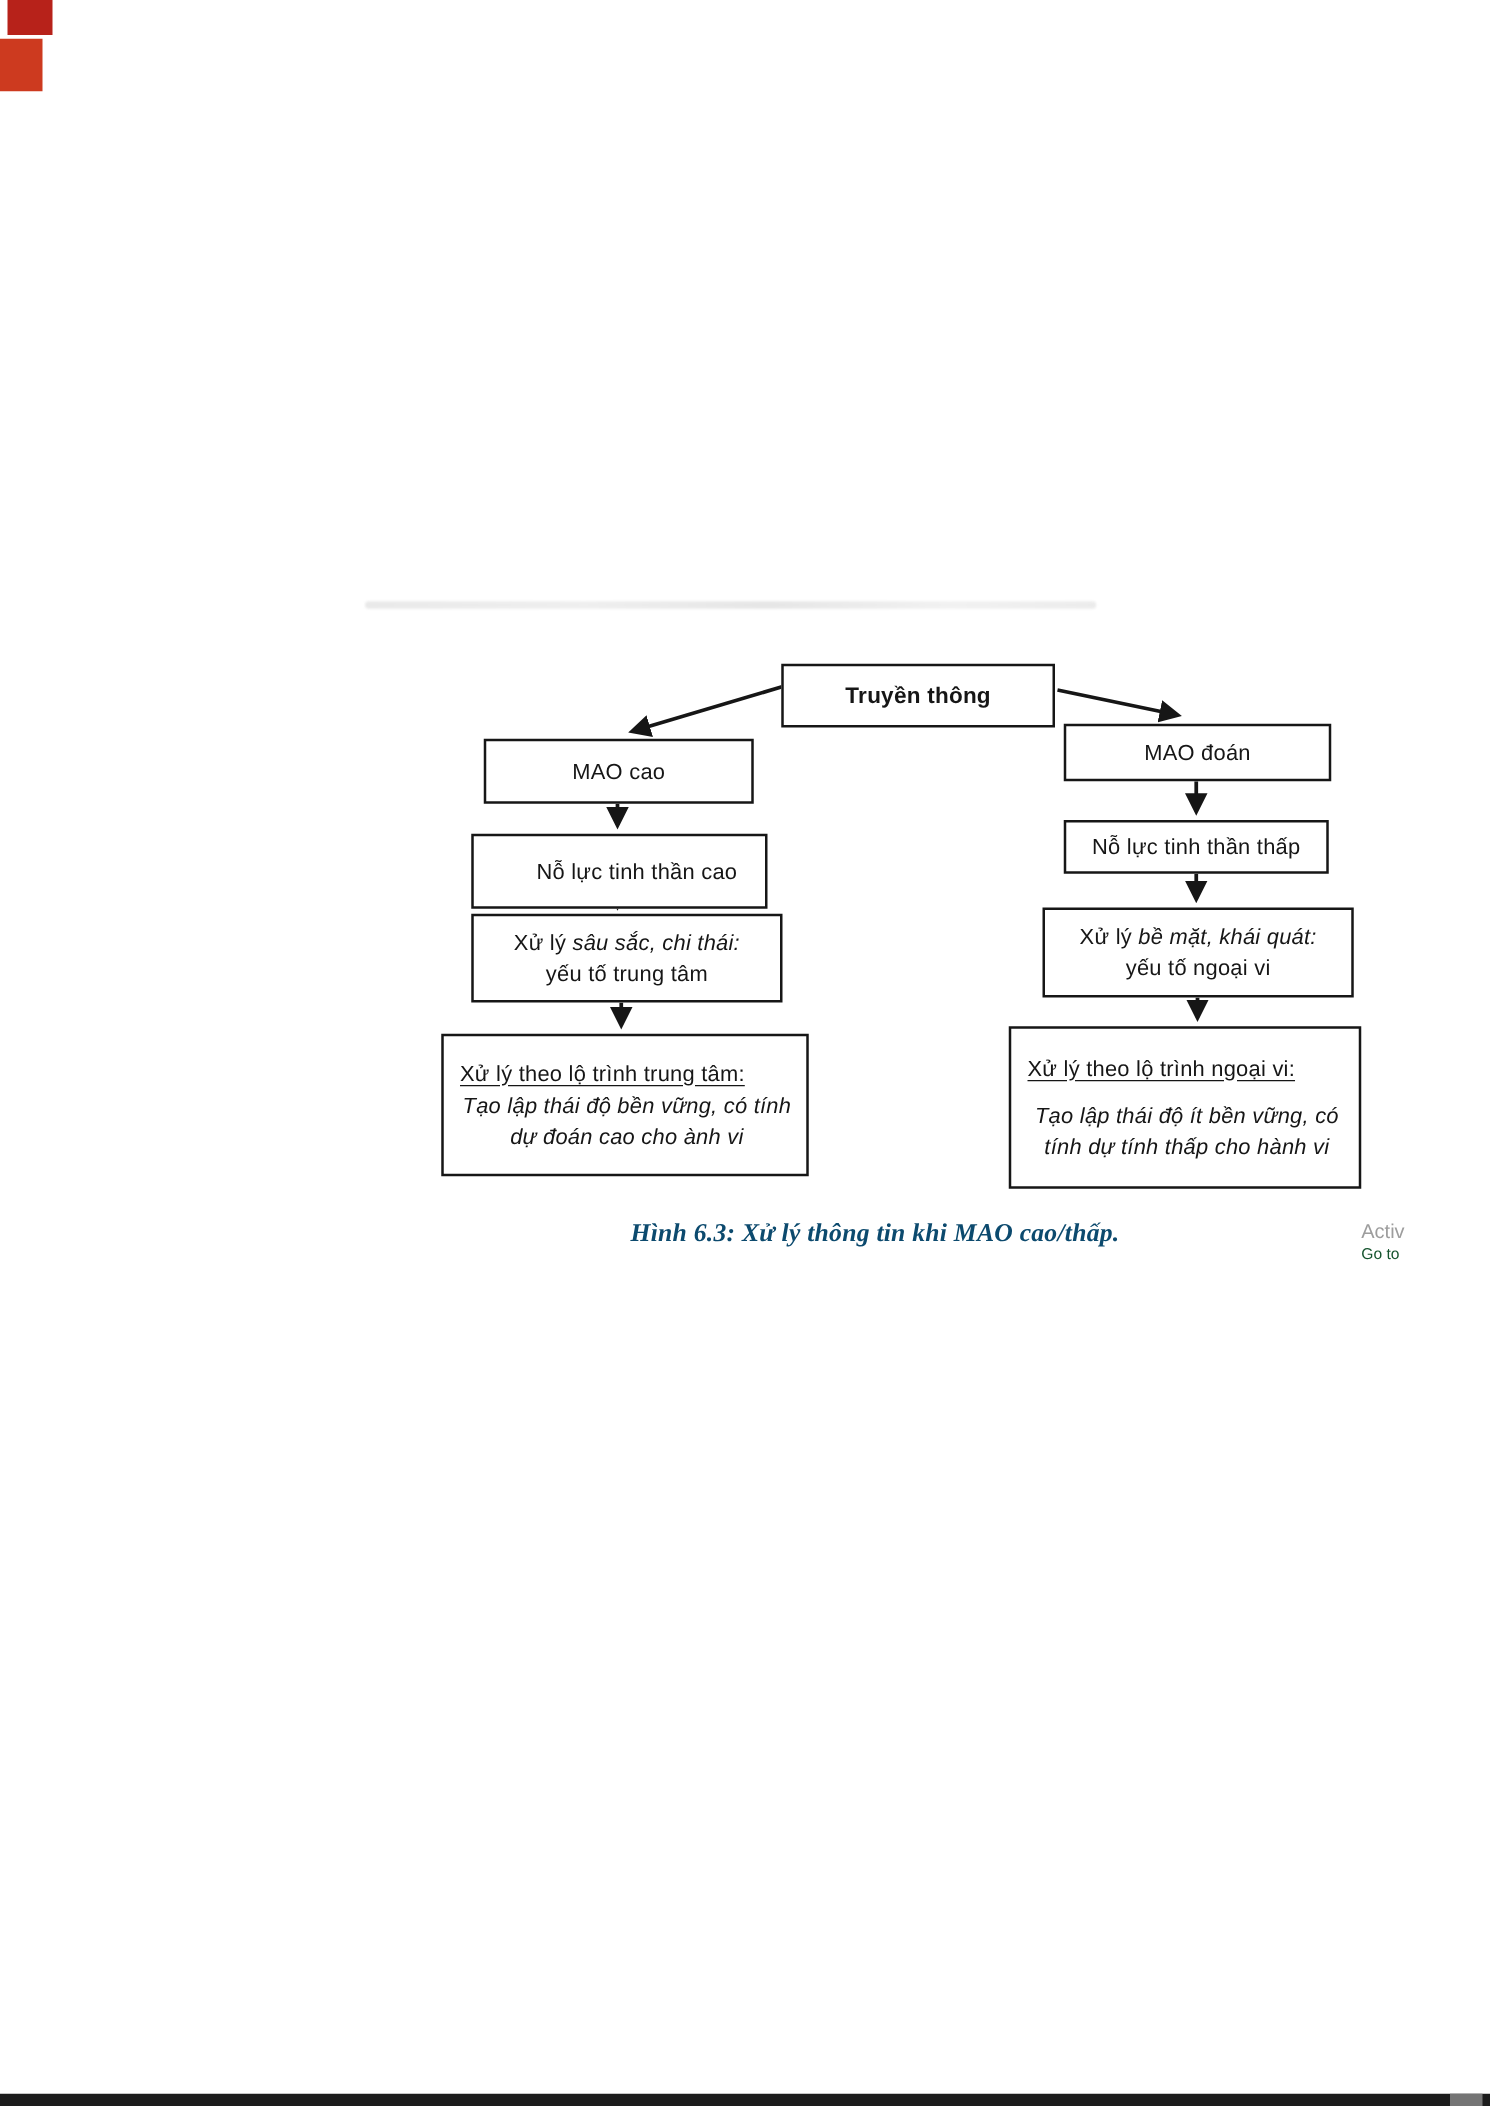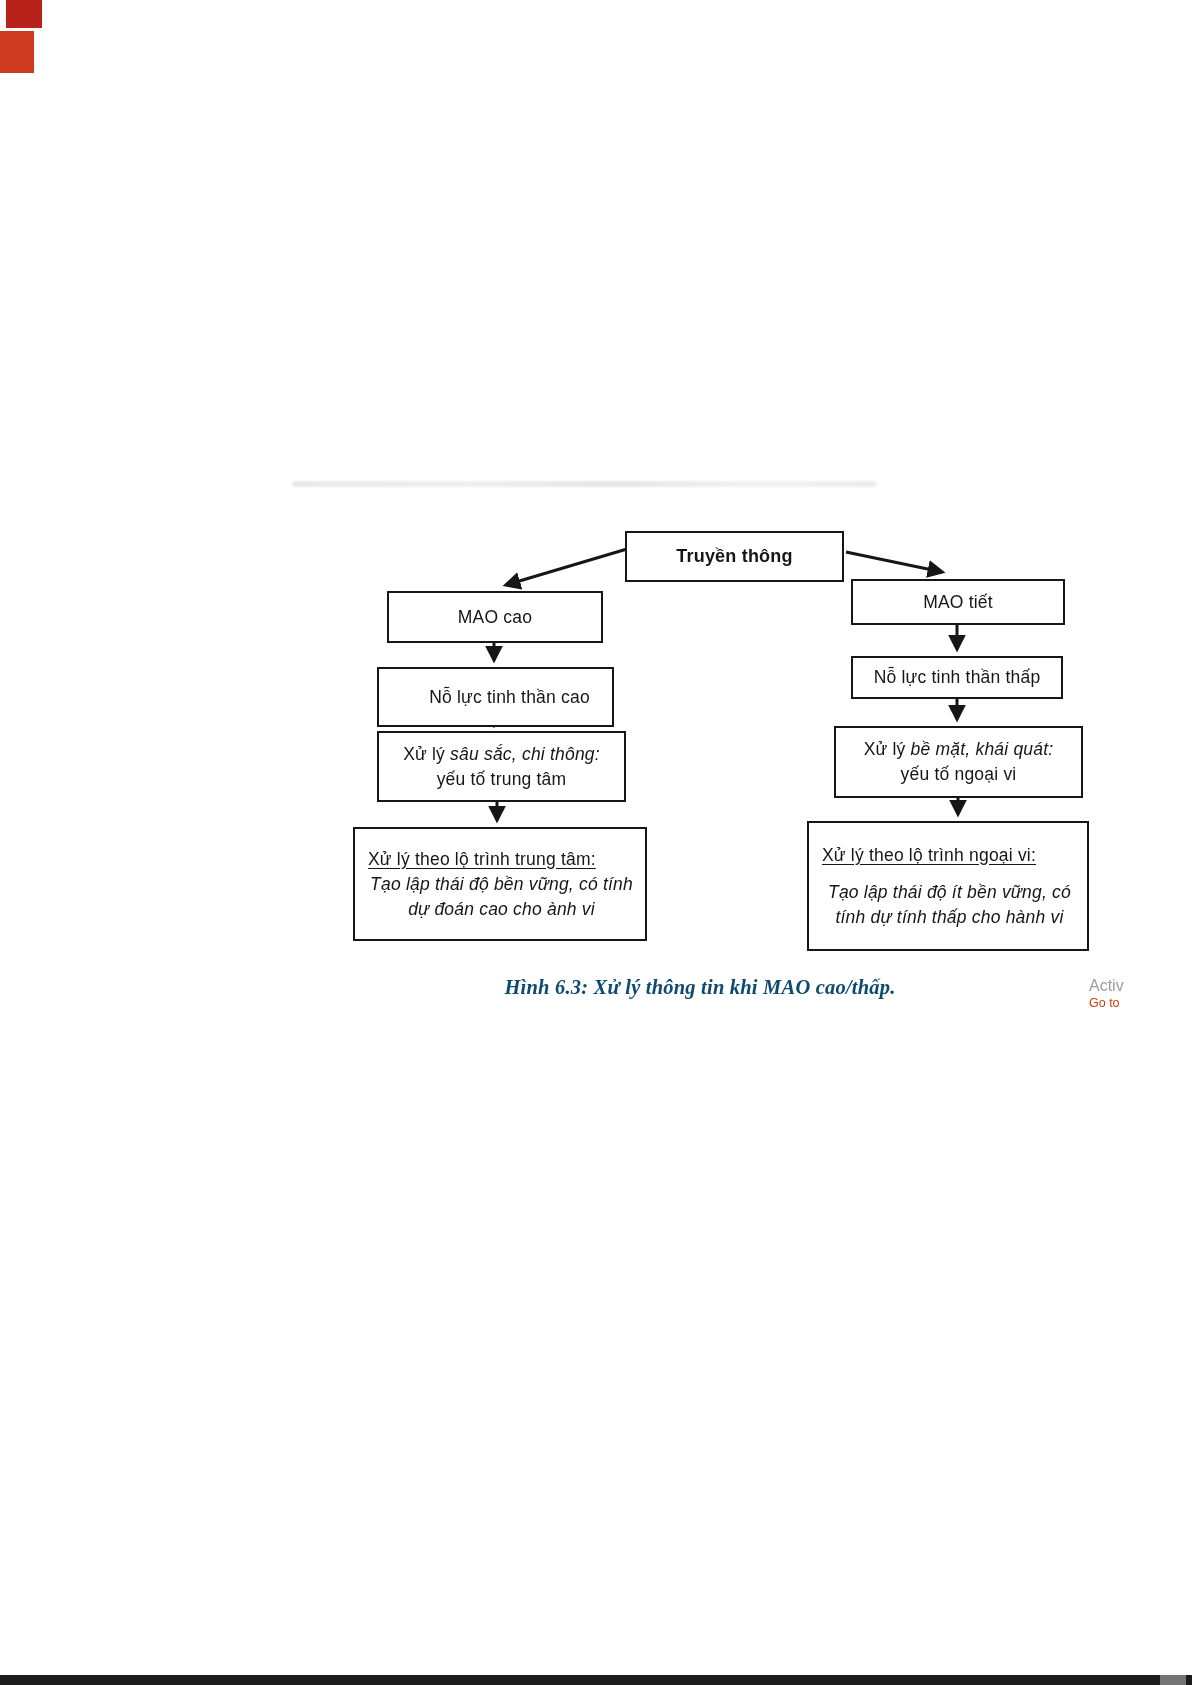--- a/index.html
+++ b/index.html
@@ -61,21 +61,21 @@
   .caption {
     position: absolute; left: 350px; top: 976px; width: 700px;
     text-align: center;
     font-family: "Liberation Serif", serif;
     font-weight: bold; font-style: italic;
     font-size: 20.5px; color: #0c4a6e;
     letter-spacing: .2px;
   }
   .watermark { position: absolute; left: 1089px; top: 976px; color: #9d9d9d; }
   .watermark .wm1 { font-size: 16px; line-height: 20px; }
-  .watermark .wm2 { font-size: 12.5px; line-height: 15px; color: #c2410c; }
+  .watermark .wm2 { font-size: 12.5px; line-height: 15px; color: #14532d; }
 </style>
 </head>
 <body>
 
 <div class="page">
 
   <div class="red-block-1"></div>
   <div class="red-block-2"></div>
   <div class="scan-streak"></div>
 
@@ -96,32 +96,32 @@
   </svg>
 
   <div class="node root" id="truyen-thong">
     <span>Truyền thông</span>
   </div>
 
   <div class="node" id="mao-cao">
     <span>MAO cao</span>
   </div>
   <div class="node" id="mao-thap">
-    <span>MAO tiết</span>
+    <span>MAO đoán</span>
   </div>
 
   <div class="node" id="no-luc-cao">
     <span>Nỗ lực tinh thần cao</span>
   </div>
   <div class="node" id="no-luc-thap">
     <span>Nỗ lực tinh thần thấp</span>
   </div>
 
   <div class="node" id="xu-ly-sau-sac">
-    <span><span>Xử lý </span><span class="it">sâu sắc, chi thông:</span></span>
+    <span><span>Xử lý </span><span class="it">sâu sắc, chi thái:</span></span>
     <span>yếu tố trung tâm</span>
   </div>
   <div class="node" id="xu-ly-be-mat">
     <span><span>Xử lý </span><span class="it">bề mặt, khái quát:</span></span>
     <span>yếu tố ngoại vi</span>
   </div>
 
   <div class="node detail" id="lo-trinh-trung-tam">
     <span class="heading">Xử lý theo lộ trình trung tâm:</span>
     <span class="body">Tạo lập thái độ bền vững, có tính dự đoán cao cho ành vi</span>

